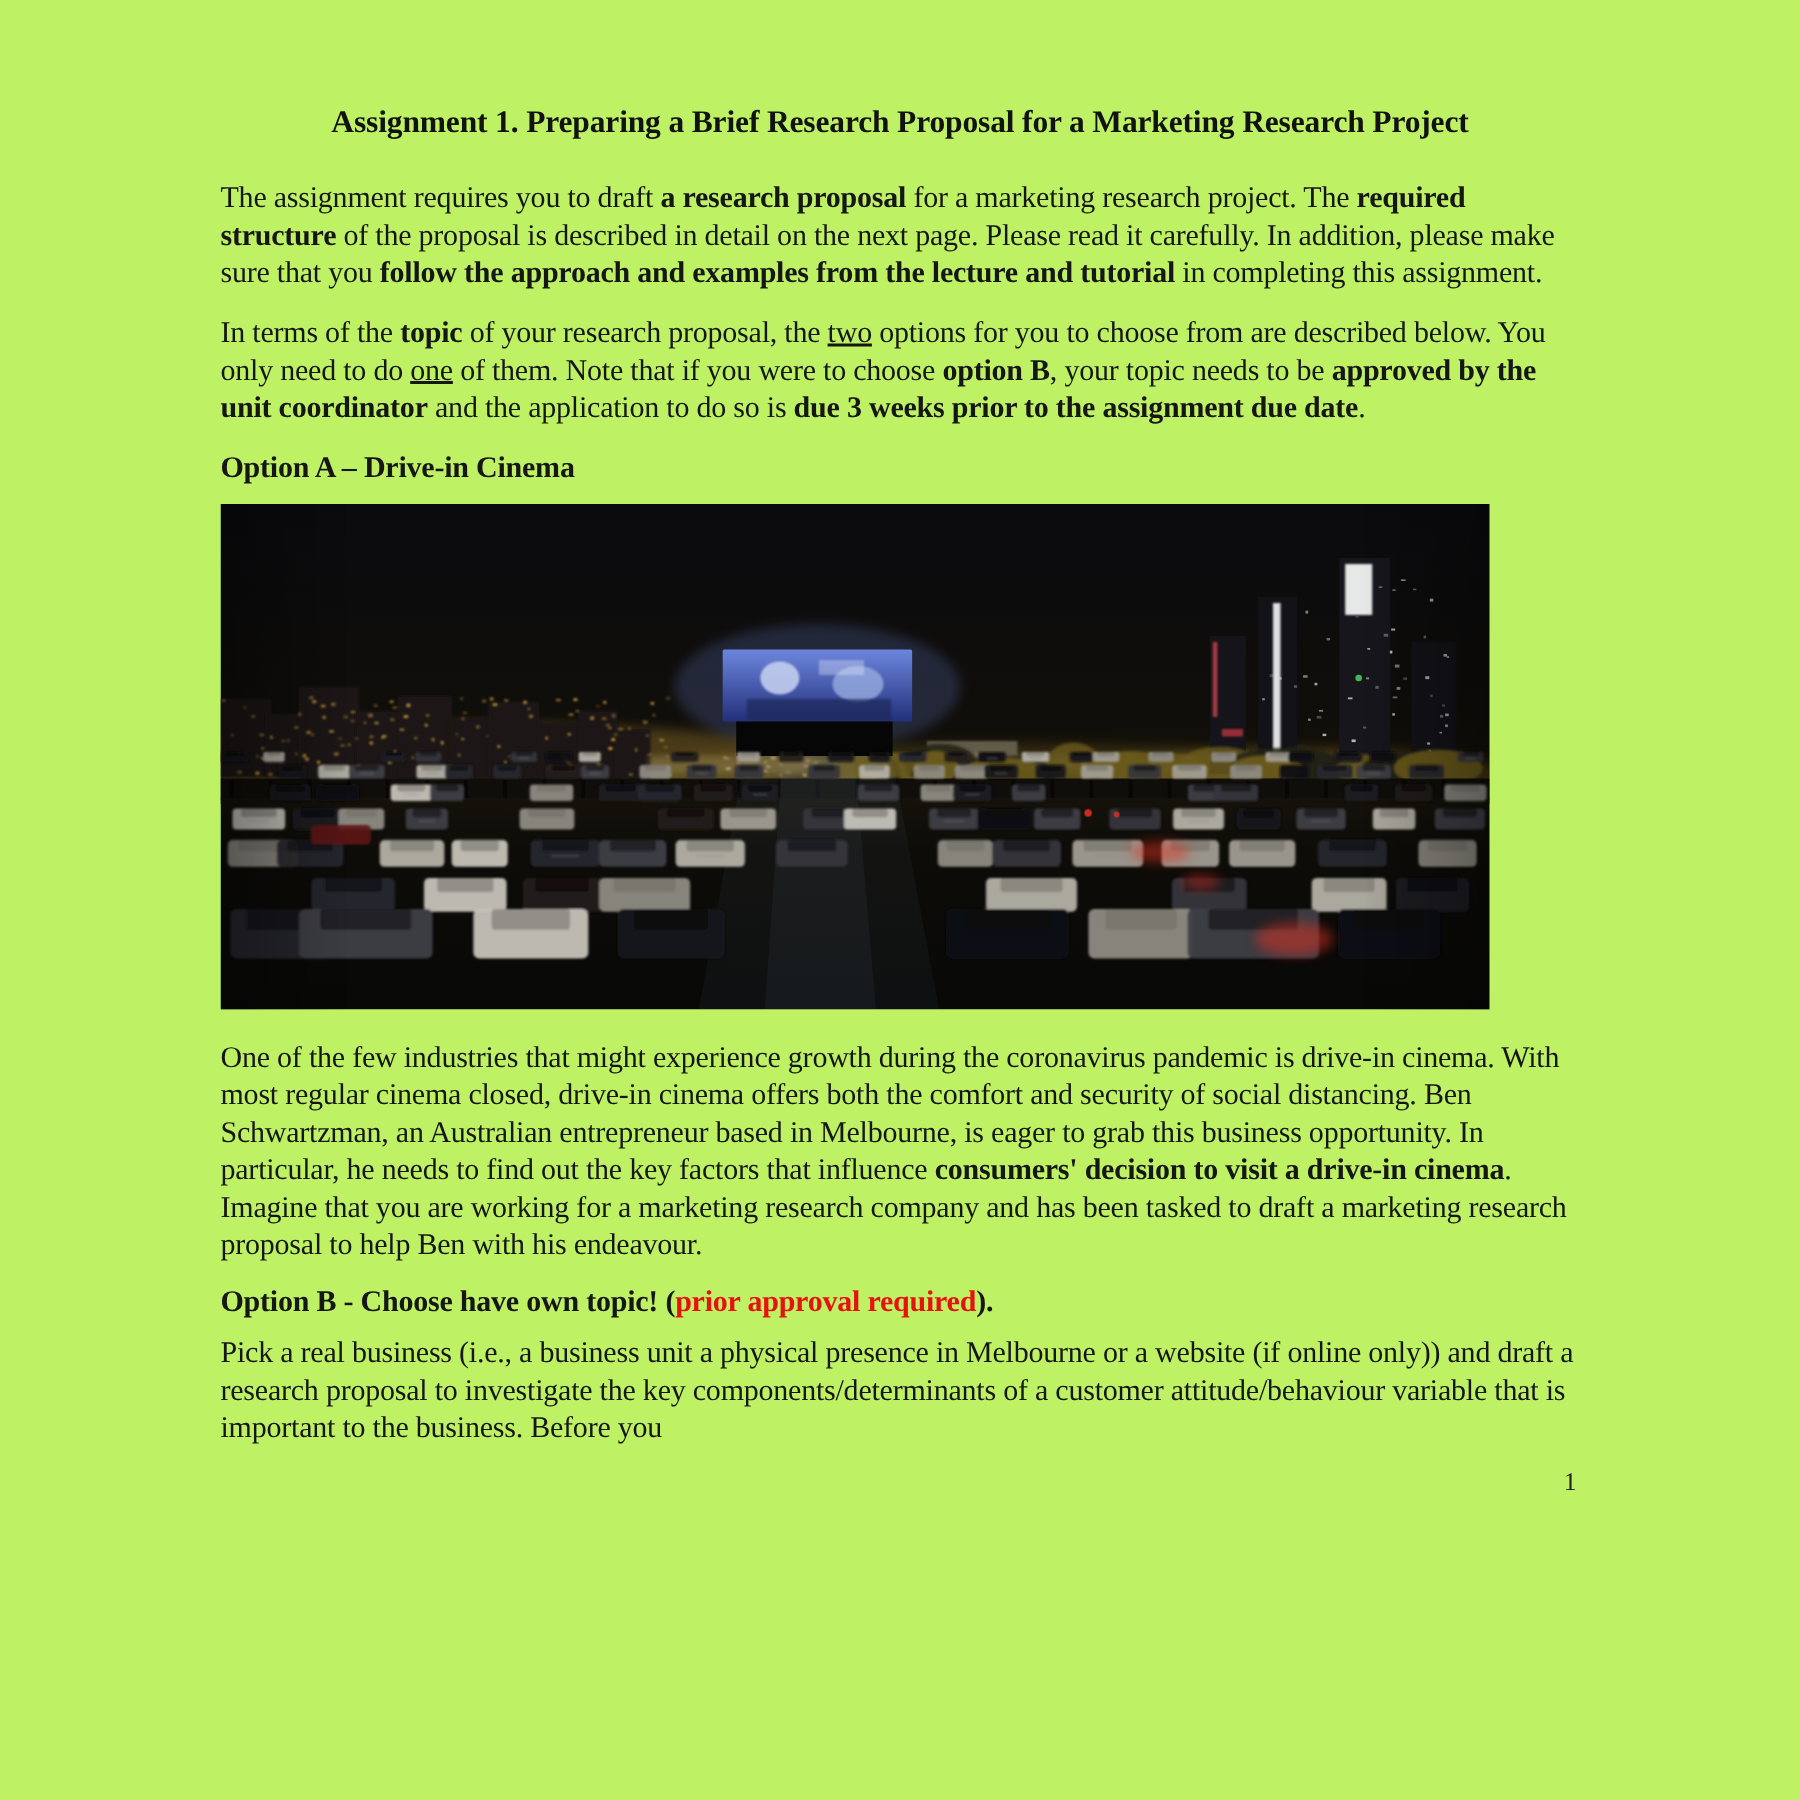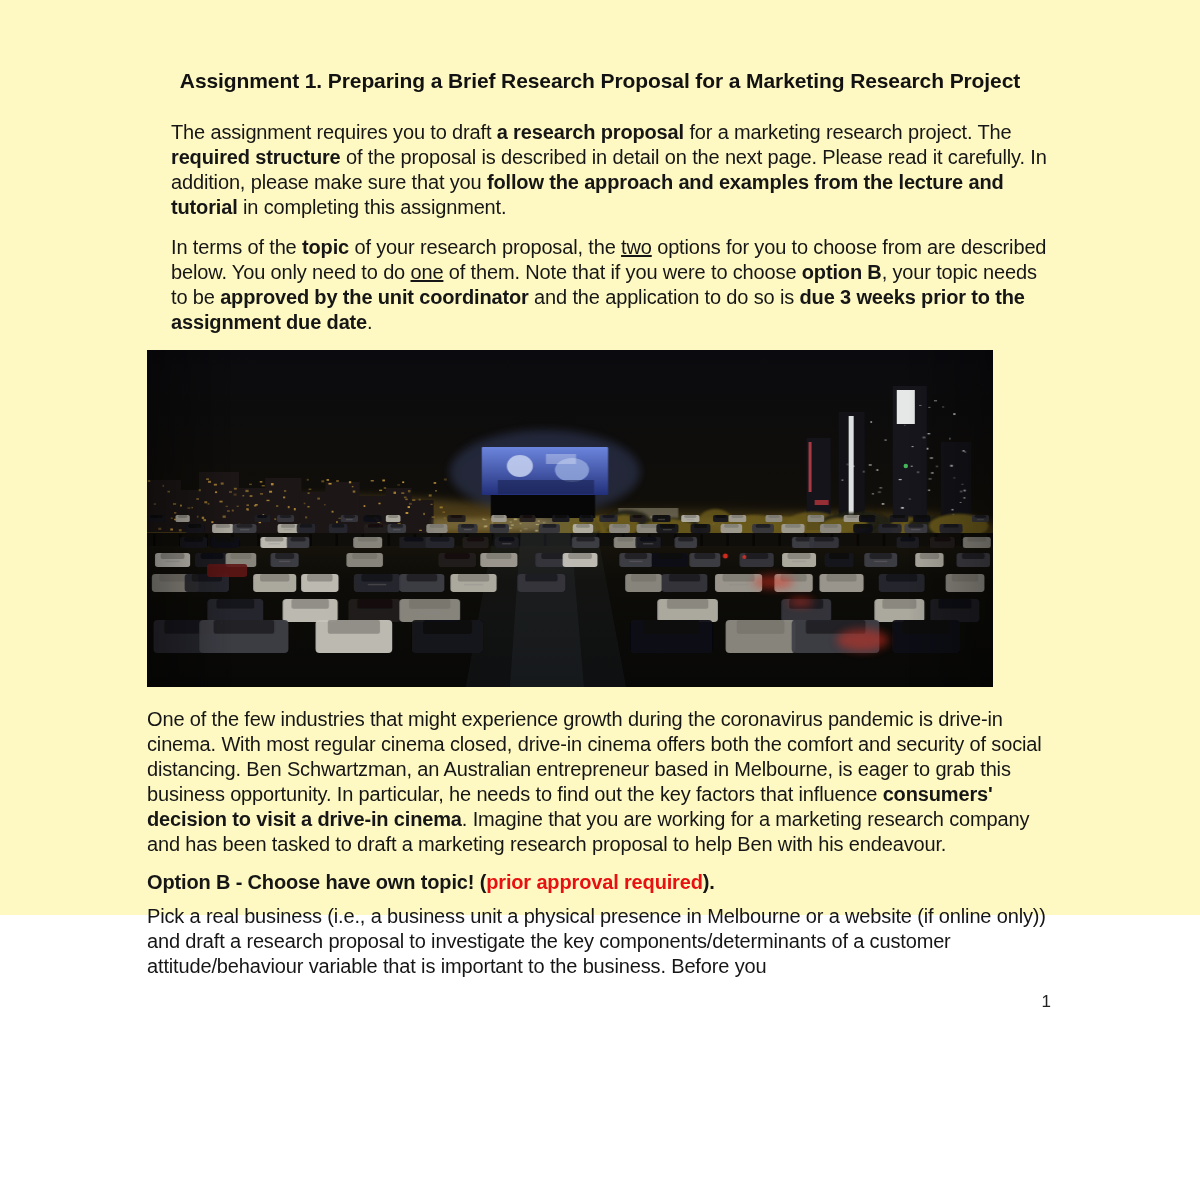--- a/index.html
+++ b/index.html
@@ -1,23 +1,23 @@
 <!DOCTYPE html>
 <html><head>
 <meta charset="utf-8">
 <style>
   html,body{margin:0;padding:0;background:#ffffff;}
   body{width:1200px;height:1200px;overflow:hidden;
        font-family:"Liberation Sans",sans-serif;color:#161616;}
-  .page{position:relative;width:1200px;height:915px;background:#fef9c3;}
+  .page{position:relative;width:1200px;height:1200px;background:#bef264;font-family:Liberation Serif, serif;}
   .content{position:absolute;left:147px;top:66px;width:906px;}
   .title{font-size:21px;font-weight:bold;text-align:center;line-height:30px;
          margin:0 0 24px 0;letter-spacing:-0.1px;color:#121212;}
   .para{font-size:20px;line-height:25px;margin:0 0 13px 0;letter-spacing:-0.15px;}
-  .para.mb15{margin-bottom:15px;margin-left:24px;}
+  .para.mb15{margin-bottom:15px;}
   .heading{font-size:20px;line-height:25px;font-weight:bold;margin:0 0 11px 0;letter-spacing:-0.15px;}
   .heading.hb{margin-bottom:9px;}
   .b{font-weight:bold;}
   .u{text-decoration:underline;}
   figure.photo{margin:0 0 20px 0;padding:0;width:846px;height:337px;line-height:0;}
   figure.photo svg{display:block;width:846px;height:337px;}
   .page-number{font-size:17px;line-height:20px;text-align:right;margin-top:4px;
                padding-right:2px;color:#222;}
 </style>
 </head>
@@ -25,20 +25,21 @@
 
 <div class="page">
   <div class="content">
 
     <h1 class="title">Assignment 1. Preparing a Brief Research Proposal for a Marketing Research Project</h1>
 
     <p class="para mb15"><span>The assignment requires you to draft </span><span class="b">a research proposal</span><span> for a marketing research project. The </span><span class="b">required structure</span><span> of the proposal is described in detail on the next page. Please read it carefully. In addition, please make sure that you </span><span class="b">follow the approach and examples from the lecture and tutorial</span><span> in completing this assignment.</span></p>
 
     <p class="para mb15"><span>In terms of the </span><span class="b">topic</span><span> of your research proposal, the </span><span class="u">two</span><span> options for you to choose from are described below. You only need to do </span><span class="u">one</span><span> of them. Note that if you were to choose </span><span class="b">option B</span><span>, your topic needs to be </span><span class="b">approved by the unit coordinator</span><span> and the application to do so is </span><span class="b">due 3 weeks prior to the assignment due date</span><span>.</span></p>
 
+    <h2 class="heading"><span class="b">Option A – Drive-in Cinema</span></h2>
 
     <figure class="photo">
       <svg id="photo-svg" viewBox="0 0 844 337" preserveAspectRatio="none">
           <defs>
             <linearGradient id="sky" x1="0" y1="0" x2="0" y2="1">
               <stop offset="0" stop-color="#0b0b0f" stop-opacity="1"></stop>
               <stop offset="0.72" stop-color="#100e0a" stop-opacity="1"></stop>
               <stop offset="1" stop-color="#171309" stop-opacity="1"></stop>
             </linearGradient>
             <linearGradient id="scr" x1="0" y1="0" x2="0" y2="1">

